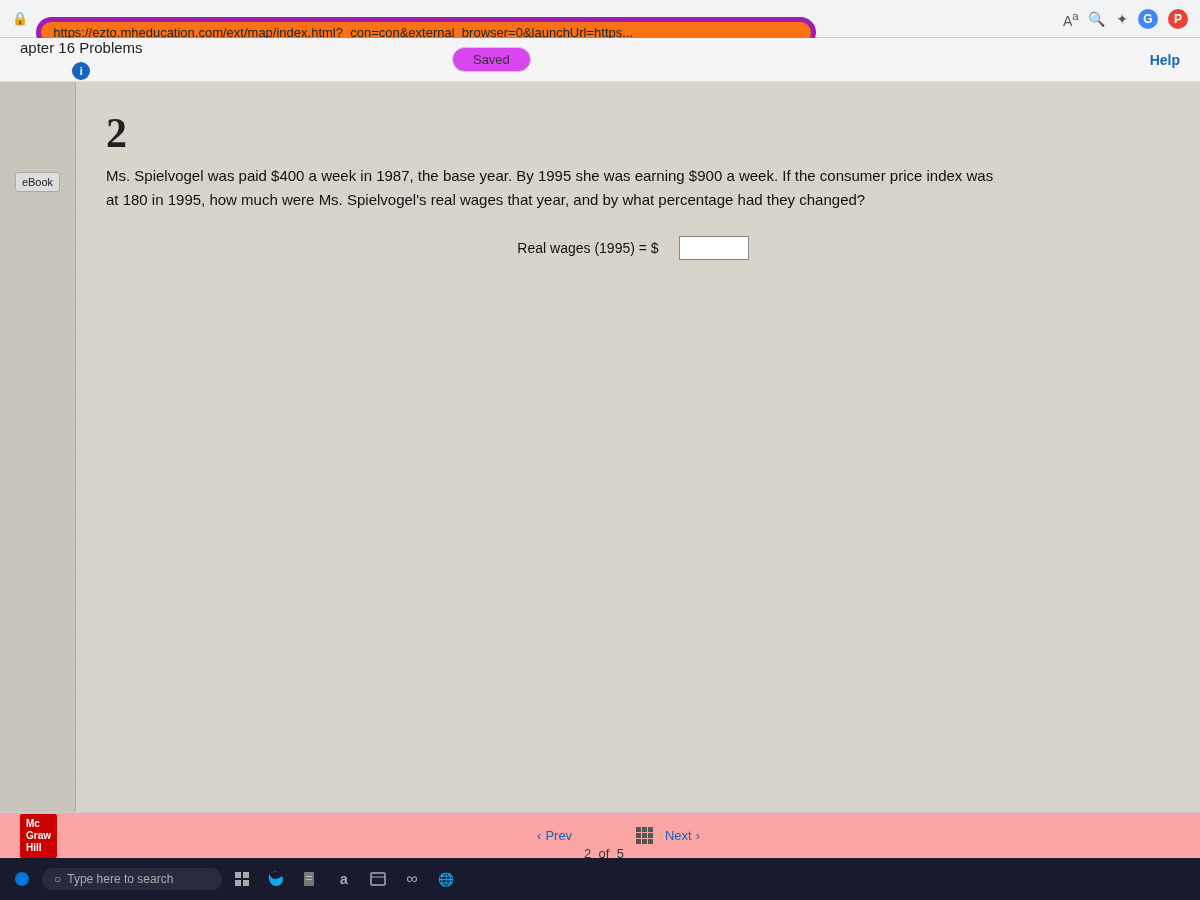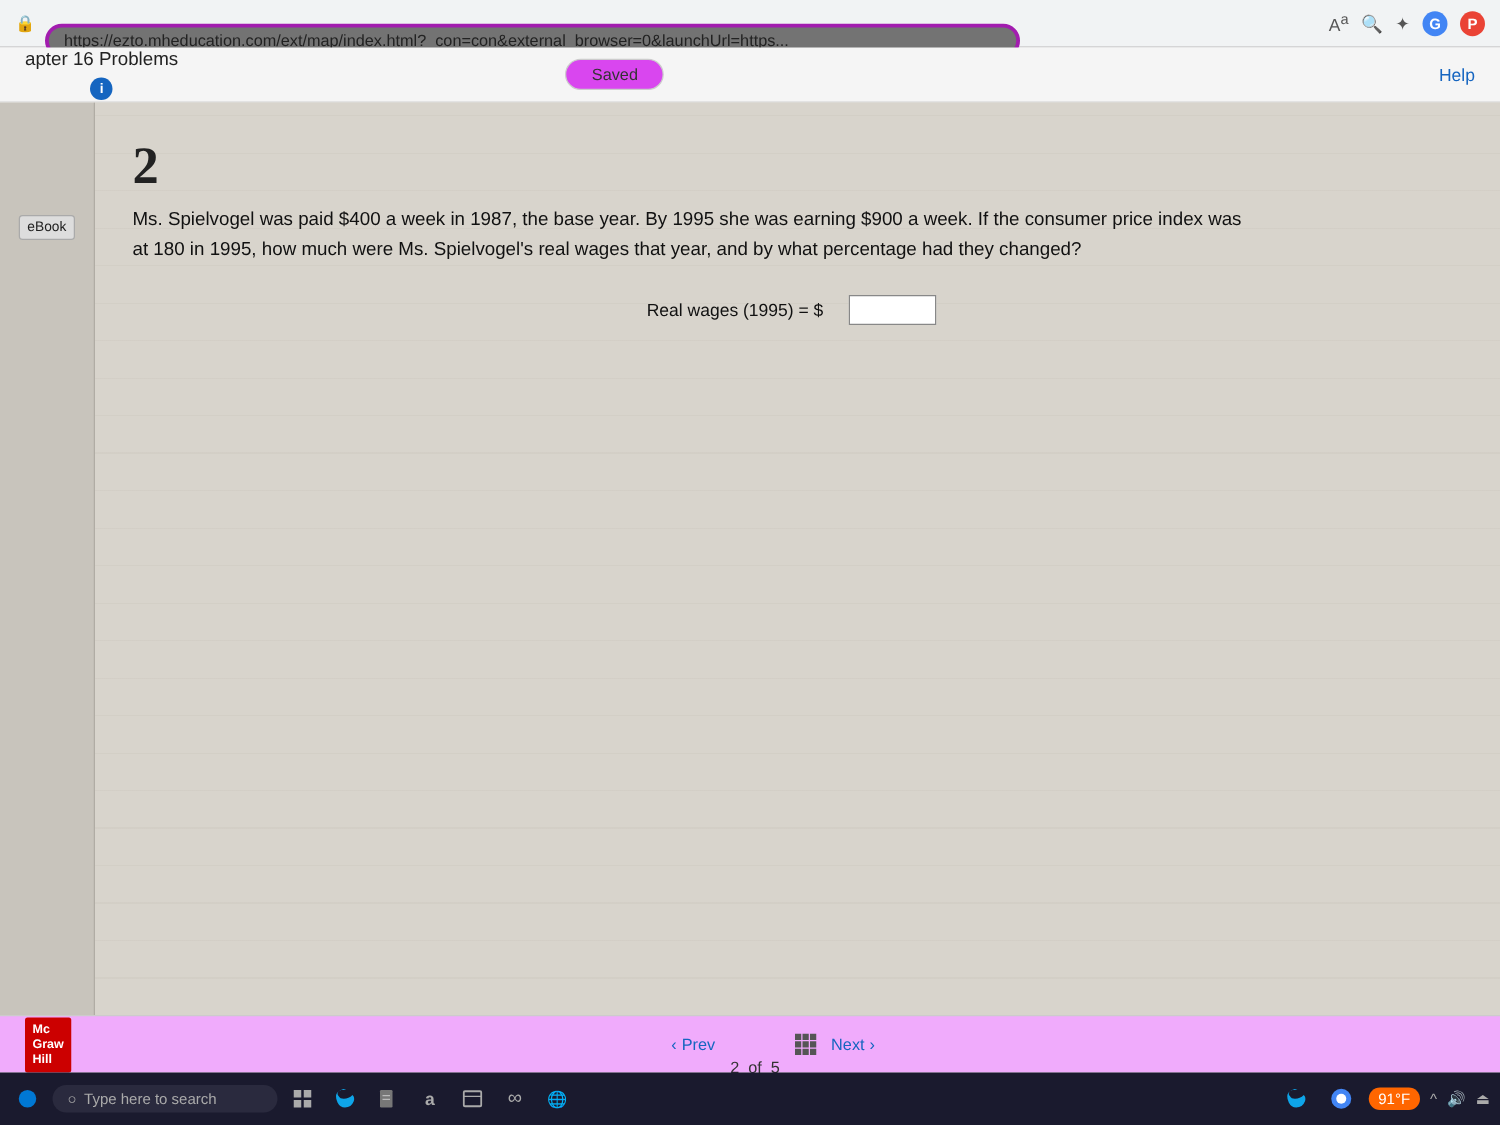--- a/index.html
+++ b/index.html
@@ -25,22 +25,22 @@
       flex-shrink: 0;
     }
     .browser-lock-icon {
       color: #666;
       font-size: 13px;
     }
     .browser-url {
       flex: 1;
       font-size: 13px;
       color: #222;
-      background: #737373;
-      border: 3px solid #a21caf;
+      background: #f97316;
+      border: 5px solid #a21caf;
       border-radius: 16px;
       padding: 3px 12px;
       max-width: 780px;
       margin-top: 28px;
     }
     .browser-icons {
       display: flex;
       align-items: center;
       gap: 10px;
       color: #555;
@@ -98,21 +98,21 @@
       border-radius: 16px;
       padding: 4px 20px;
       font-size: 13px;
       color: #333;
     }
     .help-btn {
       margin-left: auto;
       font-size: 14px;
       color: #1565c0;
       cursor: pointer;
-      font-weight: 400;
+      font-weight: 700;
     }
 
     
     .main-content {
       flex: 1;
       background: #d4d0c8;
       display: flex;
       position: relative;
       overflow: hidden;
     }
@@ -190,21 +190,21 @@
       padding: 2px 4px;
       font-size: 13px;
     }
     .input-label {
       font-size: 14px;
       color: #111;
     }
 
     
     .bottom-nav {
-      background: #f0abfc;
+      background: #fca5a5;
       border-top: 1px solid #ccc;
       padding: 8px 20px;
       display: flex;
       align-items: center;
       height: 46px;
       flex-shrink: 0;
     }
     .mcgraw-logo {
       background: #cc0000;
       color: #fff;
@@ -407,30 +407,13 @@
   <div class="taskbar-icon" style="color:#aaa;font-size:14px;font-weight:bold;">a</div>
   <div class="taskbar-icon">
     <svg width="16" height="16" viewBox="0 0 16 16">
         <rect x="1" y="2" width="14" height="12" rx="1" fill="none" stroke="#aaa" stroke-width="1.5"></rect>
         <line x1="1" y1="6" x2="15" y2="6" stroke="#aaa" stroke-width="1"></line>
       </svg>
   </div>
   <div class="taskbar-icon" style="color:#aaa;font-size:16px;">∞</div>
   <div class="taskbar-icon" style="color:#aaa;font-size:13px;">🌐</div>
 
-  <div class="taskbar-right">
-    <div class="taskbar-icon">
-      <svg width="18" height="18" viewBox="0 0 18 18">
-          <path d="M3,12 Q5,16 9,16 Q14,16 16,11 Q17,8 15,6 Q12,9 8,9 Q5,9 4,7 Q2,5 4,3 Q6,1 10,2 Q7,1 4,3 Q1,5 2,9 Q3,12 3,12Z" fill="#0ea5e9"></path>
-        </svg>
-    </div>
-    <div class="taskbar-icon">
-      <svg width="18" height="18" viewBox="0 0 18 18">
-          <circle cx="9" cy="9" r="8" fill="#4285f4"></circle>
-          <circle cx="9" cy="9" r="4" fill="#fff"></circle>
-        </svg>
-    </div>
-    <div class="temp-badge">91°F</div>
-    <span style="color:#aaa;">^</span>
-    <span style="color:#aaa;">🔊</span>
-    <span style="color:#aaa;">⏏</span>
-  </div>
 </div>
 
 </body></html>

